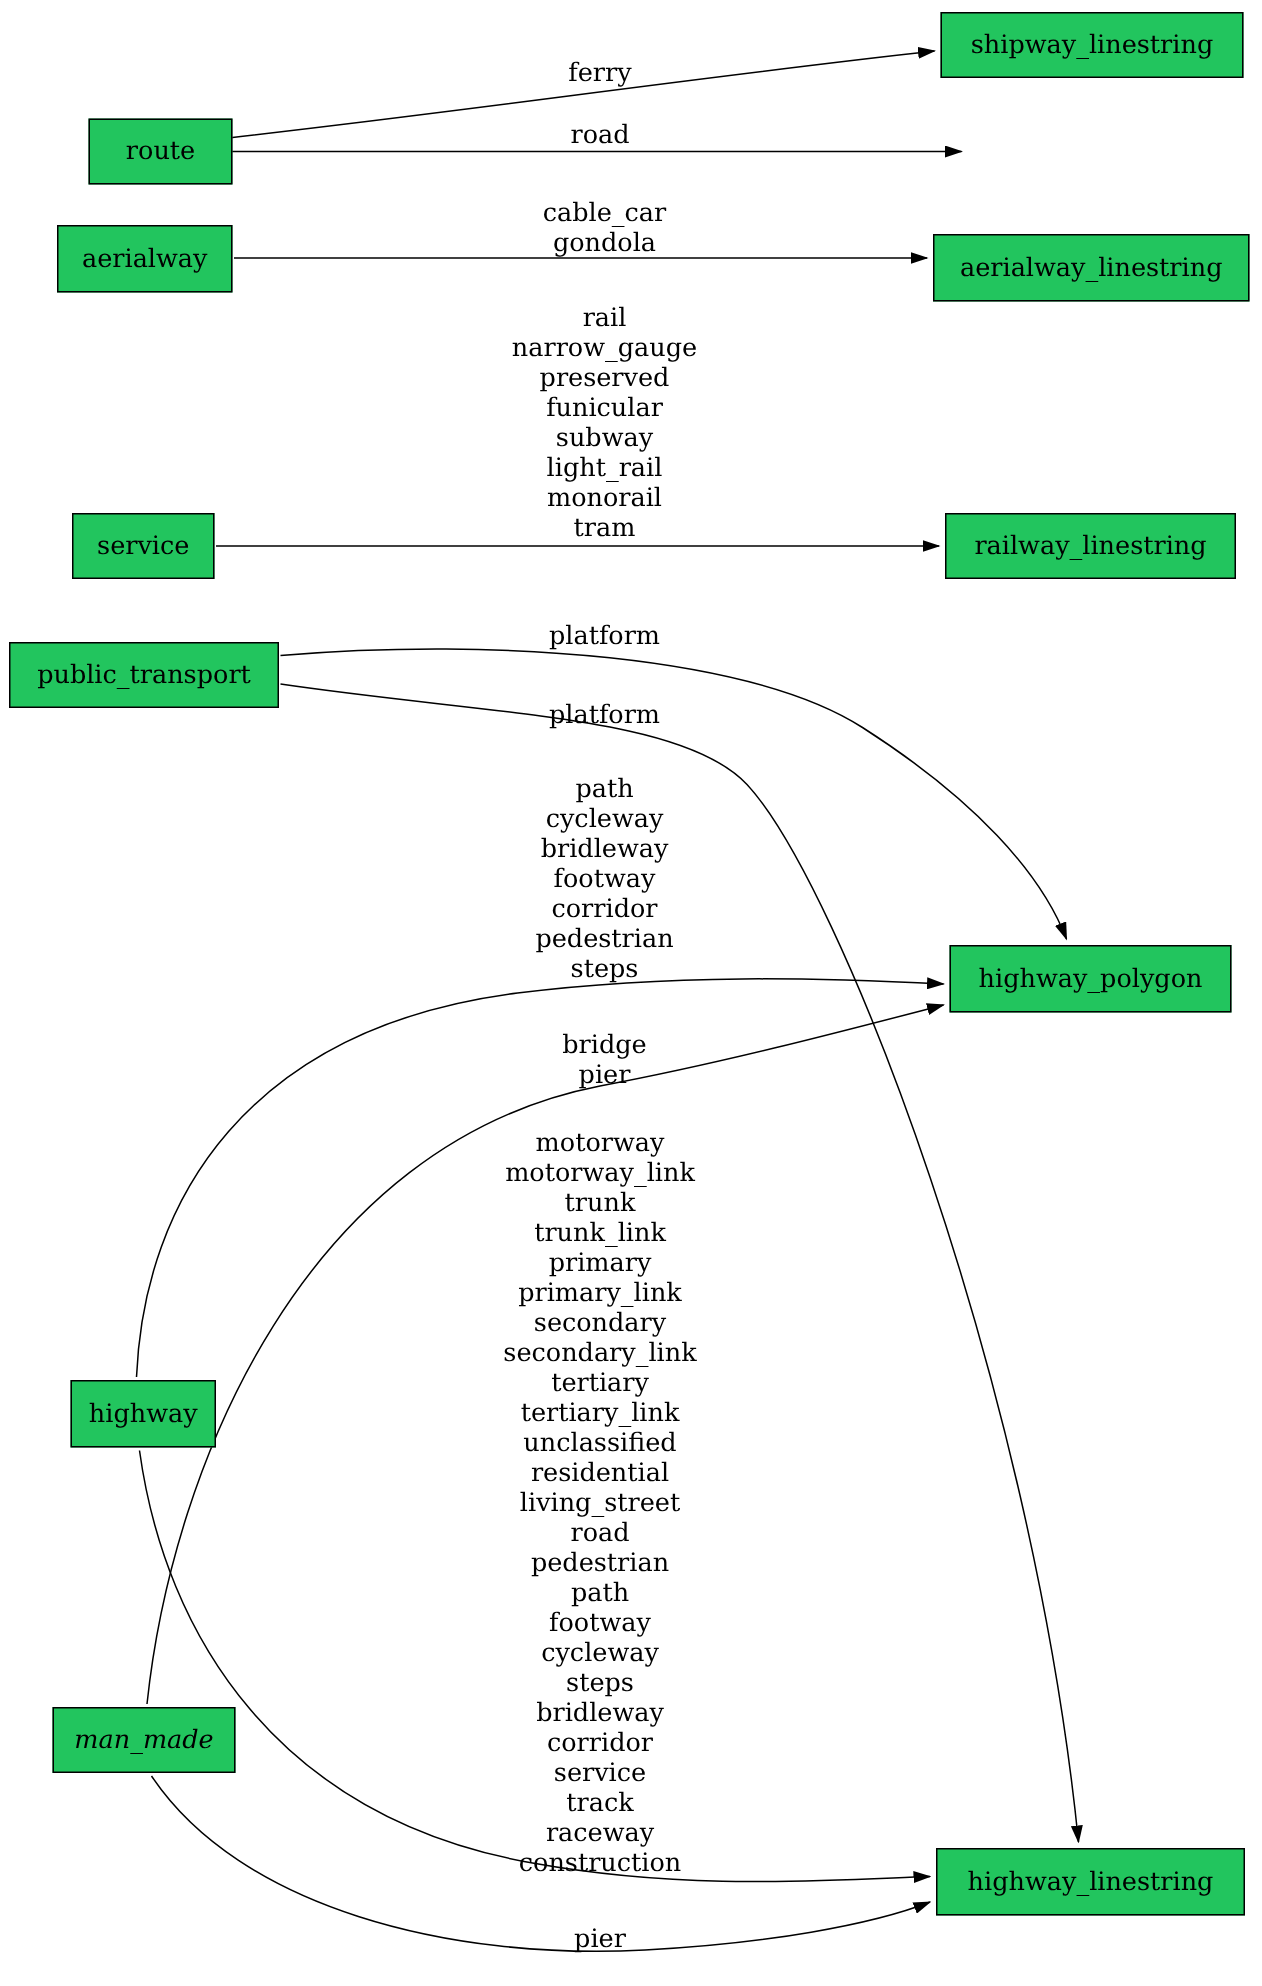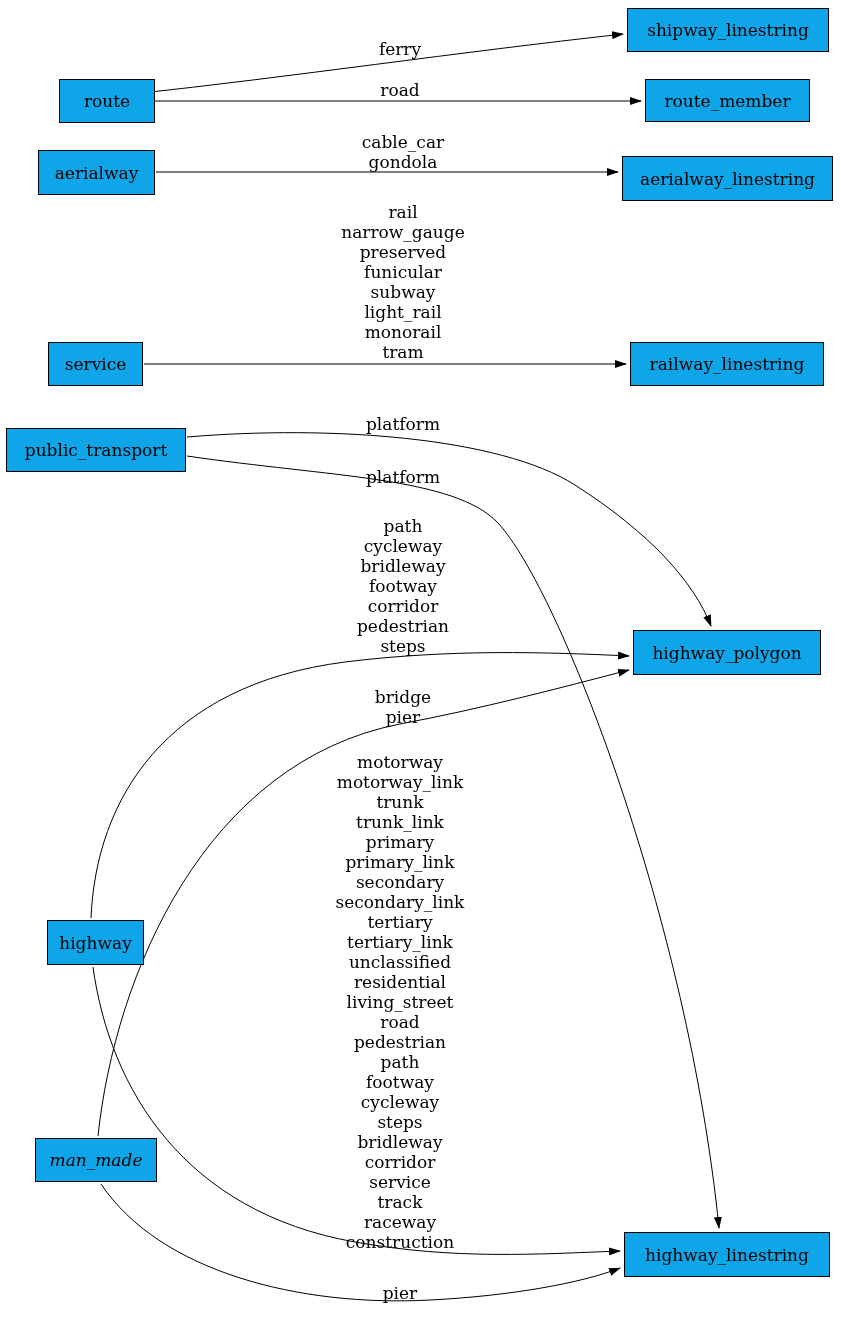--- a/index.html
+++ b/index.html
@@ -20,21 +20,21 @@
     width: 841px; height: 1324px;
   }
   .edges-svg path.edge {
     fill: none;
     stroke: #000000;
     stroke-width: 1;
   }
   .node {
     position: absolute;
     border: 1px solid #000000;
-    background: #0ea5e9;
+    background: #22c55e;
     display: flex;
     align-items: center;
     justify-content: center;
     text-align: center;
     white-space: nowrap;
   }
   .edge-label {
     position: absolute;
     transform: translate(-50%, -50%);
     text-align: center;
@@ -66,21 +66,20 @@
   </svg>
 
   <div class="node" style="left:59px; top:79px; width:96px; height:44px;">route</div>
   <div class="node" style="left:38px; top:150px; width:117px; height:45px;">aerialway</div>
   <div class="node" style="left:48px; top:342px; width:95px; height:44px;">service</div>
   <div class="node" style="left:6px; top:428px; width:180px; height:44px;text-align:center;">public_transport</div>
   <div class="node" style="left:47px; top:920px; width:97px; height:45px;">highway</div>
   <div class="node" style="left:35px; top:1138px; width:122px; height:44px;font-style:italic;">man_made</div>
 
   <div class="node" style="left:627px; top:8px; width:202px; height:44px;">shipway_linestring</div>
-  <div class="node" style="left:645px; top:79px; width:165px; height:43px;">route_member</div>
   <div class="node" style="left:622px; top:156px; width:211px; height:45px;">aerialway_linestring</div>
   <div class="node" style="left:630px; top:342px; width:194px; height:44px;">railway_linestring</div>
   <div class="node" style="left:624px; top:1232px; width:206px; height:45px;">highway_linestring</div>
   <div class="node" style="left:633px; top:630px; width:188px; height:45px;">highway_polygon</div>
 
   <div class="edge-label" style="left:400px; top:49px;">ferry</div>
   <div class="edge-label" style="left:400px; top:90px;">road</div>
   <div class="edge-label" style="left:403px; top:152px;">cable_car
 gondola</div>
   <div class="edge-label" style="left:403px; top:282px;">rail

